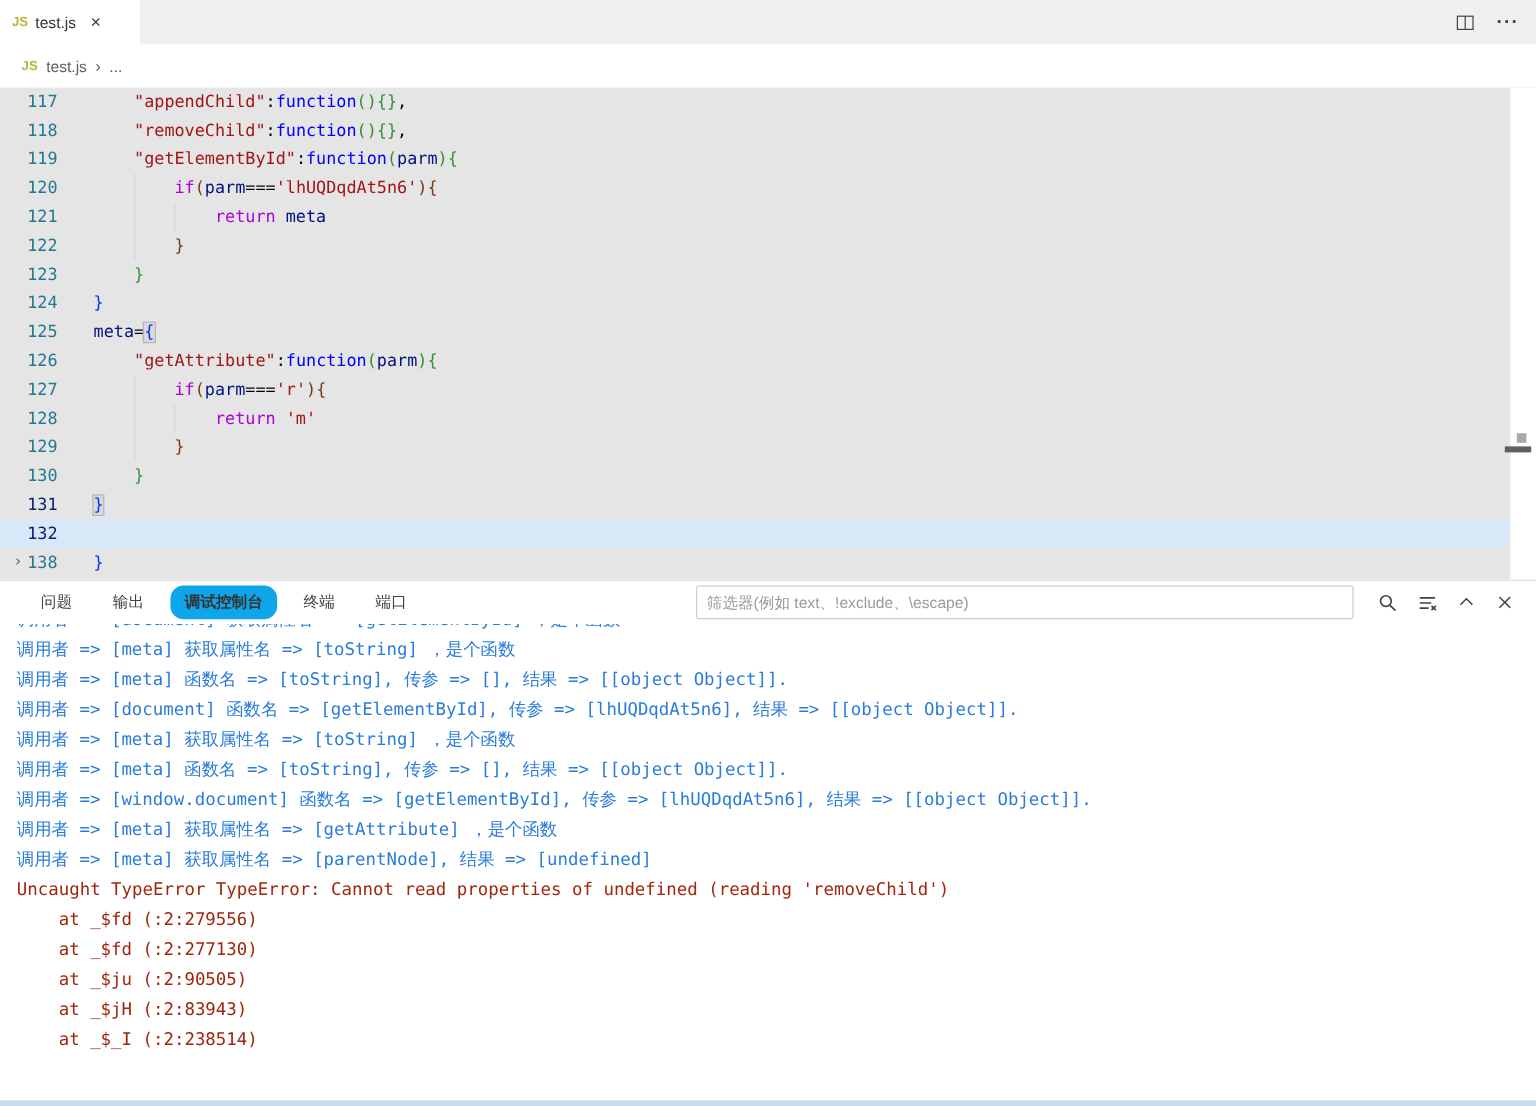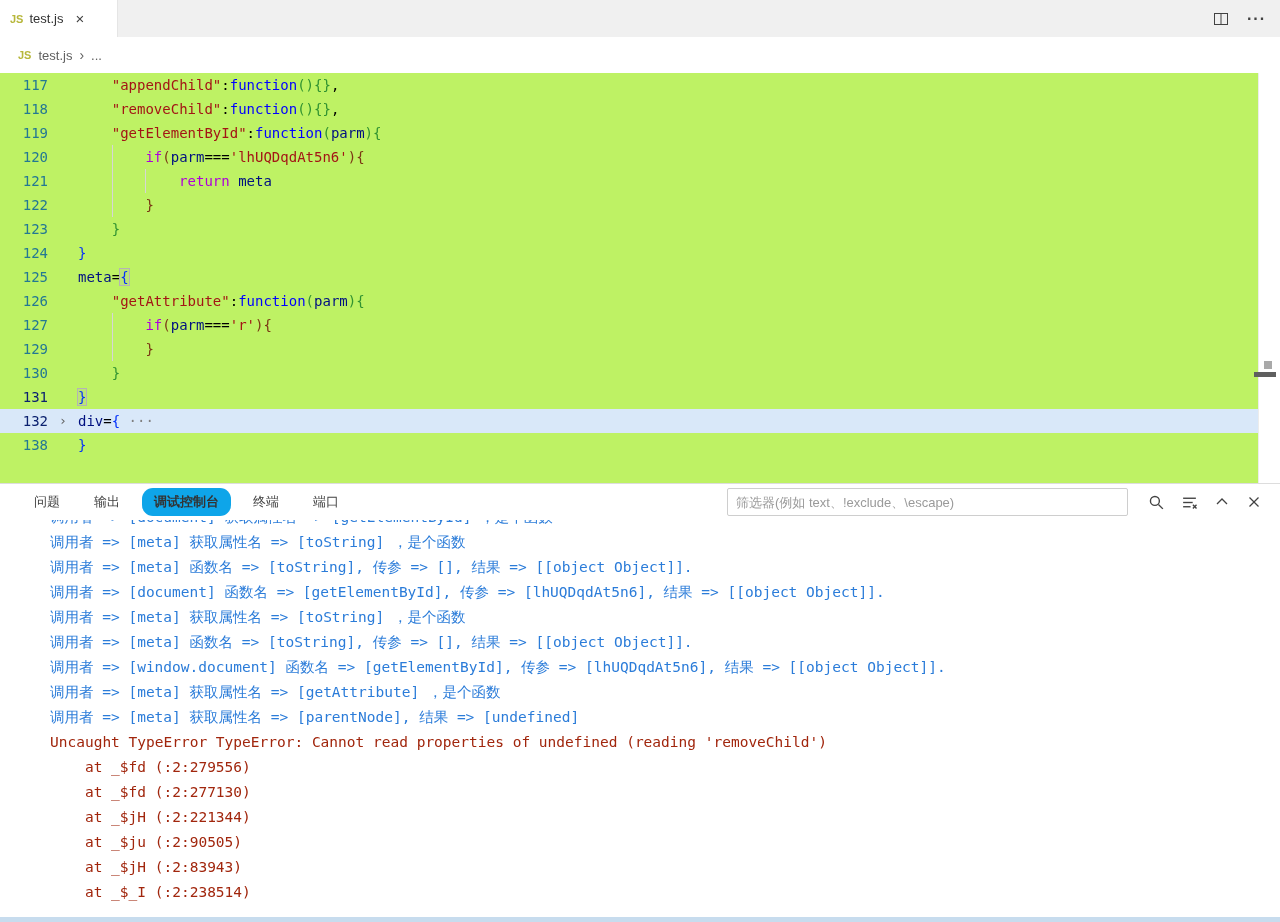--- a/index.html
+++ b/index.html
@@ -16,24 +16,24 @@
   .tab-fill { flex:1; }
   .tab-actions { display:flex; align-items:center; gap:18px; padding-right:14px; color:#424242; }
   .dots { font-size:16px; font-weight:bold; color:#424242; letter-spacing:1px; }
 
   
   .breadcrumb { height:36px; background:#fff; display:flex; align-items:center; gap:7px;
                 padding-left:18px; font-size:13px; color:#616161; }
   .crumb-sep { color:#616161; font-size:14px; }
 
   
-  .editor { position:relative; height:410px; background:#bef264; overflow:hidden;
+  .editor { position:relative; height:410px; background:#e5e5e5; overflow:hidden;
             font-family:"DejaVu Sans Mono","Liberation Mono",monospace; font-size:14px; }
   .code-line { display:flex; height:24px; line-height:24px; white-space:pre; position:relative; }
-  .code-line.hl { background:#d9e8f9; }
+  .code-line.hl { background:#d9e8f9;flex-direction:column; }
   .lnum { width:48px; text-align:right; color:#237893; flex:none; font-size:14px; }
   .lnum.active { color:#0b216f;text-align:right; }
   .lfold { width:30px; text-align:center; color:#616161; flex:none; font-size:13px; }
   .lcode { white-space:pre; }
   .iu { display:inline-block; width:4ch; height:24px; vertical-align:top; }
   .iu.g { box-shadow:inset 1px 0 0 #d6d6d6; }
   .plain { color:#000; }
   .kw   { color:#0000ff;text-align:right; }
   .ctrl { color:#af00db;margin-top:44px; }
   .str  { color:#a31515; }
@@ -45,29 +45,29 @@
                    border-left:1px solid #ececec; background:#fff; }
   .ovr-marker { position:absolute; right:8px; top:288px; width:8px; height:8px; background:#a9a9a9; }
   .ovr-handle { position:absolute; right:4px; top:299px; width:22px; height:5px; background:#5f5f5f; }
 
   
   .panel-header { height:37px; border-top:1px solid #ddd; background:#fff;
                   display:flex; align-items:center; padding:0 12px 0 22px; gap:4px; }
   .ptab { font-size:13px; color:#424242; padding:5px 12px; border-radius:11px; cursor:pointer; }
   .ptab.active { background:#0ea5e9; color:#333; font-weight:bold; }
   .filter-wrap { margin-left:auto; }
-  .filter-input { width:401px; height:28px; border:1px solid #cecece; border-radius:2px;
+  .filter-input { width:548px; height:28px; border:1px solid #cecece; border-radius:2px;
                   font-size:13px; padding:0 8px; color:#333; outline:none;
                   font-family:"Liberation Sans","DejaVu Sans",sans-serif; }
   .filter-input::placeholder { color:#9a9a9a; }
   .panel-icons { display:flex; align-items:center; gap:16px; padding:0 6px 0 16px; color:#424242; }
   .picon { cursor:pointer; display:flex; align-items:center; }
 
   
-  .console { height:397px; overflow:hidden; background:#fff; padding-left:50px;
+  .console { height:397px; overflow:hidden; background:#fff; padding-left:14px;
              font-family:"DejaVu Sans Mono","Liberation Mono",monospace; font-size:14.5px; }
   .cline { height:25px; line-height:25px; white-space:pre; }
   .cline.log { color:#2b7cd9; }
   .cline.error, .cline.stack { color:#a1260d; }
   .cline.clip { margin-top:-15px; }
 
   
   .hscrollbar { height:5px; background:#c7dcee; width:1280px; }
 
   svg { display:block; }
@@ -108,20 +108,21 @@
         <div class="code-line"><span class="lnum">118</span><span class="lfold"></span><span class="lcode"><span class="iu"></span><span class="str">"removeChild"</span><span class="plain">:</span><span class="kw">function</span><span class="b2">(</span><span class="b2">)</span><span class="b2">{</span><span class="b2">}</span><span class="plain">,</span></span></div>
         <div class="code-line"><span class="lnum">119</span><span class="lfold"></span><span class="lcode"><span class="iu"></span><span class="str">"getElementById"</span><span class="plain">:</span><span class="kw">function</span><span class="b2">(</span><span class="var">parm</span><span class="b2">)</span><span class="b2">{</span></span></div>
         <div class="code-line"><span class="lnum">120</span><span class="lfold"></span><span class="lcode"><span class="iu"></span><span class="iu g"></span><span class="ctrl">if</span><span class="b3">(</span><span class="var">parm</span><span class="plain">===</span><span class="str">'lhUQDqdAt5n6'</span><span class="b3">)</span><span class="b3">{</span></span></div>
         <div class="code-line"><span class="lnum">121</span><span class="lfold"></span><span class="lcode"><span class="iu"></span><span class="iu g"></span><span class="iu g"></span><span class="ctrl">return</span><span class="plain"> </span><span class="var">meta</span></span></div>
         <div class="code-line"><span class="lnum">122</span><span class="lfold"></span><span class="lcode"><span class="iu"></span><span class="iu g"></span><span class="b3">}</span></span></div>
         <div class="code-line"><span class="lnum">123</span><span class="lfold"></span><span class="lcode"><span class="iu"></span><span class="b2">}</span></span></div>
         <div class="code-line"><span class="lnum">124</span><span class="lfold"></span><span class="lcode"><span class="b1">}</span></span></div>
         <div class="code-line"><span class="lnum">125</span><span class="lfold"></span><span class="lcode"><span class="var">meta</span><span class="plain">=</span><span class="b1 match">{</span></span></div>
         <div class="code-line"><span class="lnum">126</span><span class="lfold"></span><span class="lcode"><span class="iu"></span><span class="str">"getAttribute"</span><span class="plain">:</span><span class="kw">function</span><span class="b2">(</span><span class="var">parm</span><span class="b2">)</span><span class="b2">{</span></span></div>
         <div class="code-line"><span class="lnum">127</span><span class="lfold"></span><span class="lcode"><span class="iu"></span><span class="iu g"></span><span class="ctrl">if</span><span class="b3">(</span><span class="var">parm</span><span class="plain">===</span><span class="str">'r'</span><span class="b3">)</span><span class="b3">{</span></span></div>
+        <div class="code-line"><span class="lnum">128</span><span class="lfold"></span><span class="lcode"><span class="iu"></span><span class="iu g"></span><span class="iu g"></span><span class="ctrl">return</span><span class="plain"> </span><span class="str">'m'</span></span></div>
         <div class="code-line"><span class="lnum">129</span><span class="lfold"></span><span class="lcode"><span class="iu"></span><span class="iu g"></span><span class="b3">}</span></span></div>
         <div class="code-line"><span class="lnum">130</span><span class="lfold"></span><span class="lcode"><span class="iu"></span><span class="b2">}</span></span></div>
         <div class="code-line"><span class="lnum active">131</span><span class="lfold"></span><span class="lcode"><span class="b1 match">}</span></span></div>
         <div class="code-line hl"><span class="lnum active">132</span><span class="lfold">›</span><span class="lcode"><span class="var">div</span><span class="plain">=</span><span class="b1">{</span><span class="plain"> </span><span class="fold-dots">···</span></span></div>
         <div class="code-line"><span class="lnum">138</span><span class="lfold"></span><span class="lcode"><span class="b1">}</span></span></div>
       </div>
     <div class="scroll-gutter">
       <div class="ovr-marker"></div>
       <div class="ovr-handle"></div>
     </div>
@@ -174,21 +175,20 @@
       <div class="cline log">调用者 =&gt; [meta] 函数名 =&gt; [toString], 传参 =&gt; [], 结果 =&gt; [[object Object]].</div>
       <div class="cline log">调用者 =&gt; [document] 函数名 =&gt; [getElementById], 传参 =&gt; [lhUQDqdAt5n6], 结果 =&gt; [[object Object]].</div>
       <div class="cline log">调用者 =&gt; [meta] 获取属性名 =&gt; [toString] ，是个函数</div>
       <div class="cline log">调用者 =&gt; [meta] 函数名 =&gt; [toString], 传参 =&gt; [], 结果 =&gt; [[object Object]].</div>
       <div class="cline log">调用者 =&gt; [window.document] 函数名 =&gt; [getElementById], 传参 =&gt; [lhUQDqdAt5n6], 结果 =&gt; [[object Object]].</div>
       <div class="cline log">调用者 =&gt; [meta] 获取属性名 =&gt; [getAttribute] ，是个函数</div>
       <div class="cline log">调用者 =&gt; [meta] 获取属性名 =&gt; [parentNode], 结果 =&gt; [undefined]</div>
       <div class="cline error">Uncaught TypeError TypeError: Cannot read properties of undefined (reading 'removeChild')</div>
       <div class="cline stack">    at _$fd (:2:279556)</div>
       <div class="cline stack">    at _$fd (:2:277130)</div>
-      <div class="cline stack">    at _$jH (:2:221344)</div>
       <div class="cline stack">    at _$ju (:2:90505)</div>
       <div class="cline stack">    at _$jH (:2:83943)</div>
       <div class="cline stack">    at _$_I (:2:238514)</div>
     </div>
 
   <div class="hscrollbar"></div>
 
 </div>
 
 </body></html>

